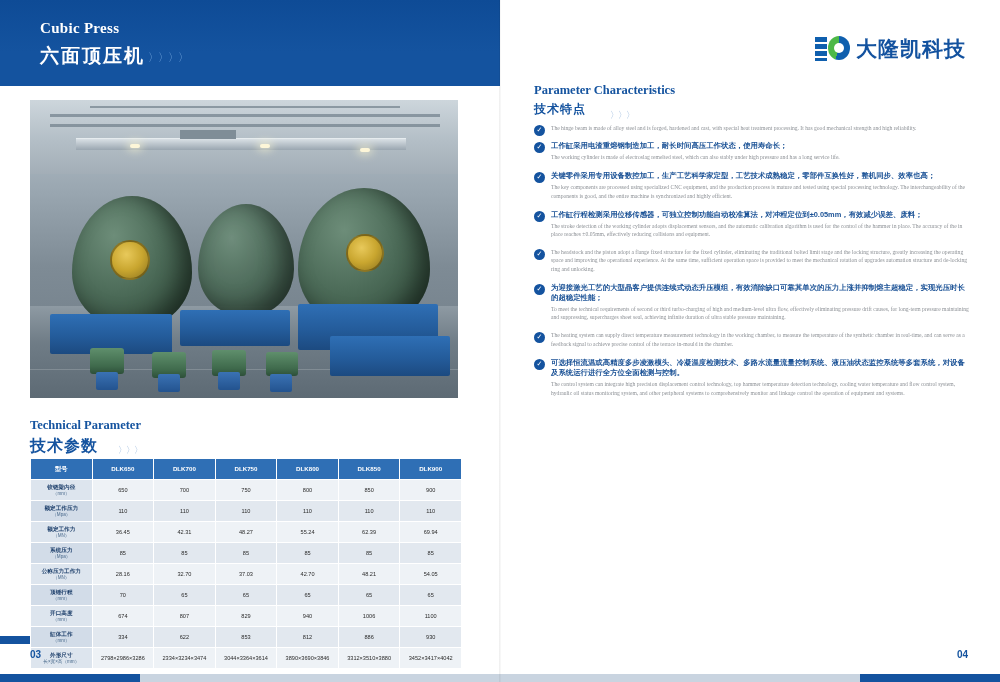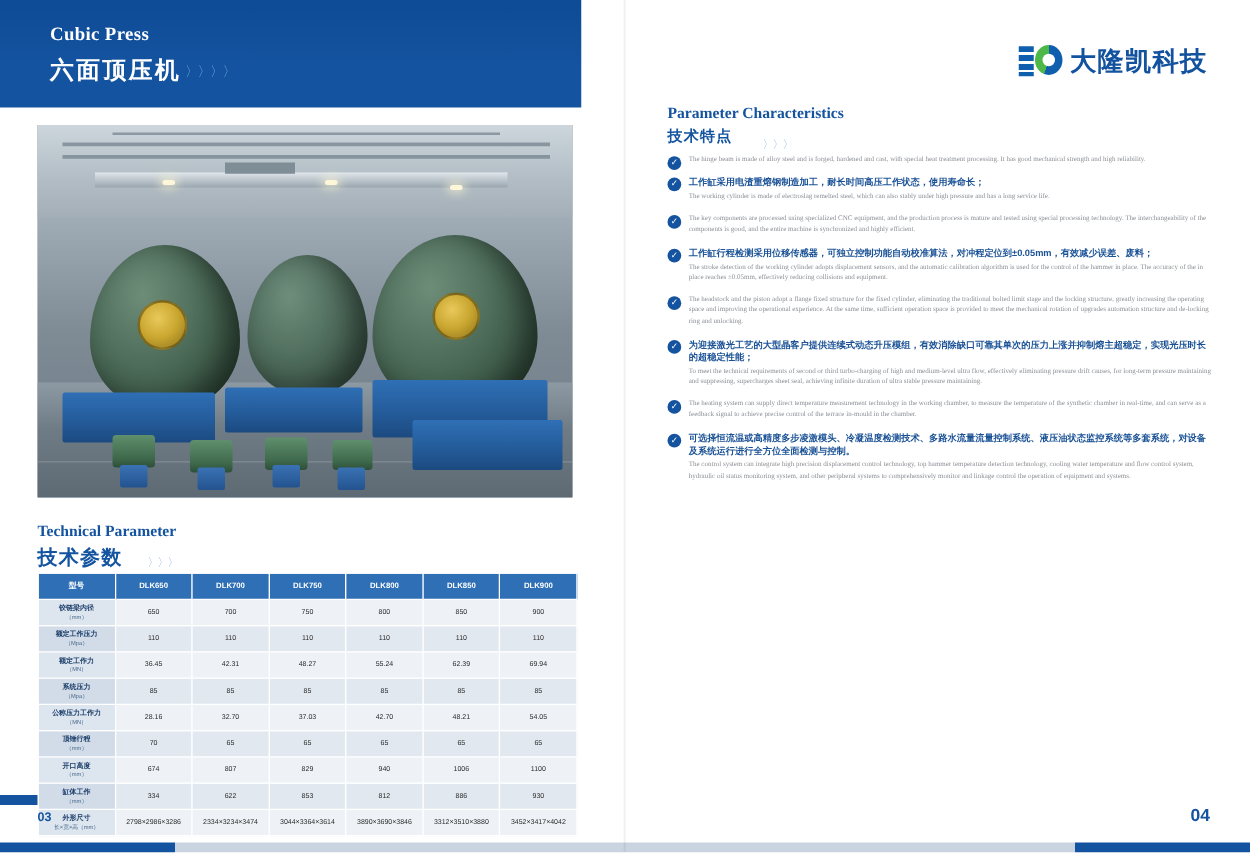--- a/index.html
+++ b/index.html
@@ -17,21 +17,21 @@
 
   
   .left-page {
     position: absolute;
     left: 0; top: 0;
     width: 500px; height: 682px;
     background: #ffffff;
   }
   .left-header {
     position: absolute; left: 0; top: 0;
-    width: 465px; height: 86px;
+    width: 500px; height: 86px;
     background: #13529f;
     background: linear-gradient(180deg,#0e4b96 0%, #14539f 60%, #14539f 100%);
     padding-left: 16px;
   }
   .left-header .title-en {
     position: absolute; left: 40px; top: 20px;
     color: #ffffff;
     font-family: "Liberation Serif", serif;
     font-size: 15px; font-weight: bold; letter-spacing: .3px;
   }
@@ -238,21 +238,21 @@
     font-weight: bold;
   }
   .bullet .en {
     color: #8d9196; font-size: 5.6px; line-height: 1.5;
     margin-top: 1.5px;
     font-family: "Liberation Serif", serif;
   }
 
   .pagenum-right {
     position: absolute; right: 32px; bottom: 22px;
-    color: #14539f; font-size: 14px; font-weight: bold;
+    color: #14539f; font-size: 10px; font-weight: bold;
   }
   .footer-strip-right {
     position: absolute; left: 0; bottom: 0; width: 500px; height: 8px;
     background: linear-gradient(90deg,#c9d4e0 0 72%, #14539f 72% 100%);
   }
   .center-gutter {
     position: absolute; left: 499px; top: 0; width: 2px; height: 682px;
     background: linear-gradient(90deg, rgba(0,0,0,.07), rgba(0,0,0,.02));
   }
 </style>
@@ -462,20 +462,21 @@
       </div>
 
       <div class="bullet">
         <span class="check">✓</span>
         <div class="cn">工作缸采用电渣重熔钢制造加工，耐长时间高压工作状态，使用寿命长；</div>
         <div class="en">The working cylinder is made of electroslag remelted steel, which can also stably under high pressure and has a long service life.</div>
       </div>
 
       <div class="bullet">
         <span class="check">✓</span>
+        <div class="cn">关键零件采用专用设备数控加工，生产工艺科学家定型，工艺技术成熟稳定，零部件互换性好，整机同步、效率也高；</div>
         <div class="en">The key components are processed using specialized CNC equipment, and the production process is mature and tested using special processing technology. The interchangeability of the components is good, and the entire machine is synchronized and highly efficient.</div>
       </div>
 
       <div class="bullet">
         <span class="check">✓</span>
         <div class="cn">工作缸行程检测采用位移传感器，可独立控制功能自动校准算法，对冲程定位到±0.05mm，有效减少误差、废料；</div>
         <div class="en">The stroke detection of the working cylinder adopts displacement sensors, and the automatic calibration algorithm is used for the control of the hammer in place. The accuracy of the in place reaches ±0.05mm, effectively reducing collisions and equipment.</div>
       </div>
 
       <div class="bullet">

